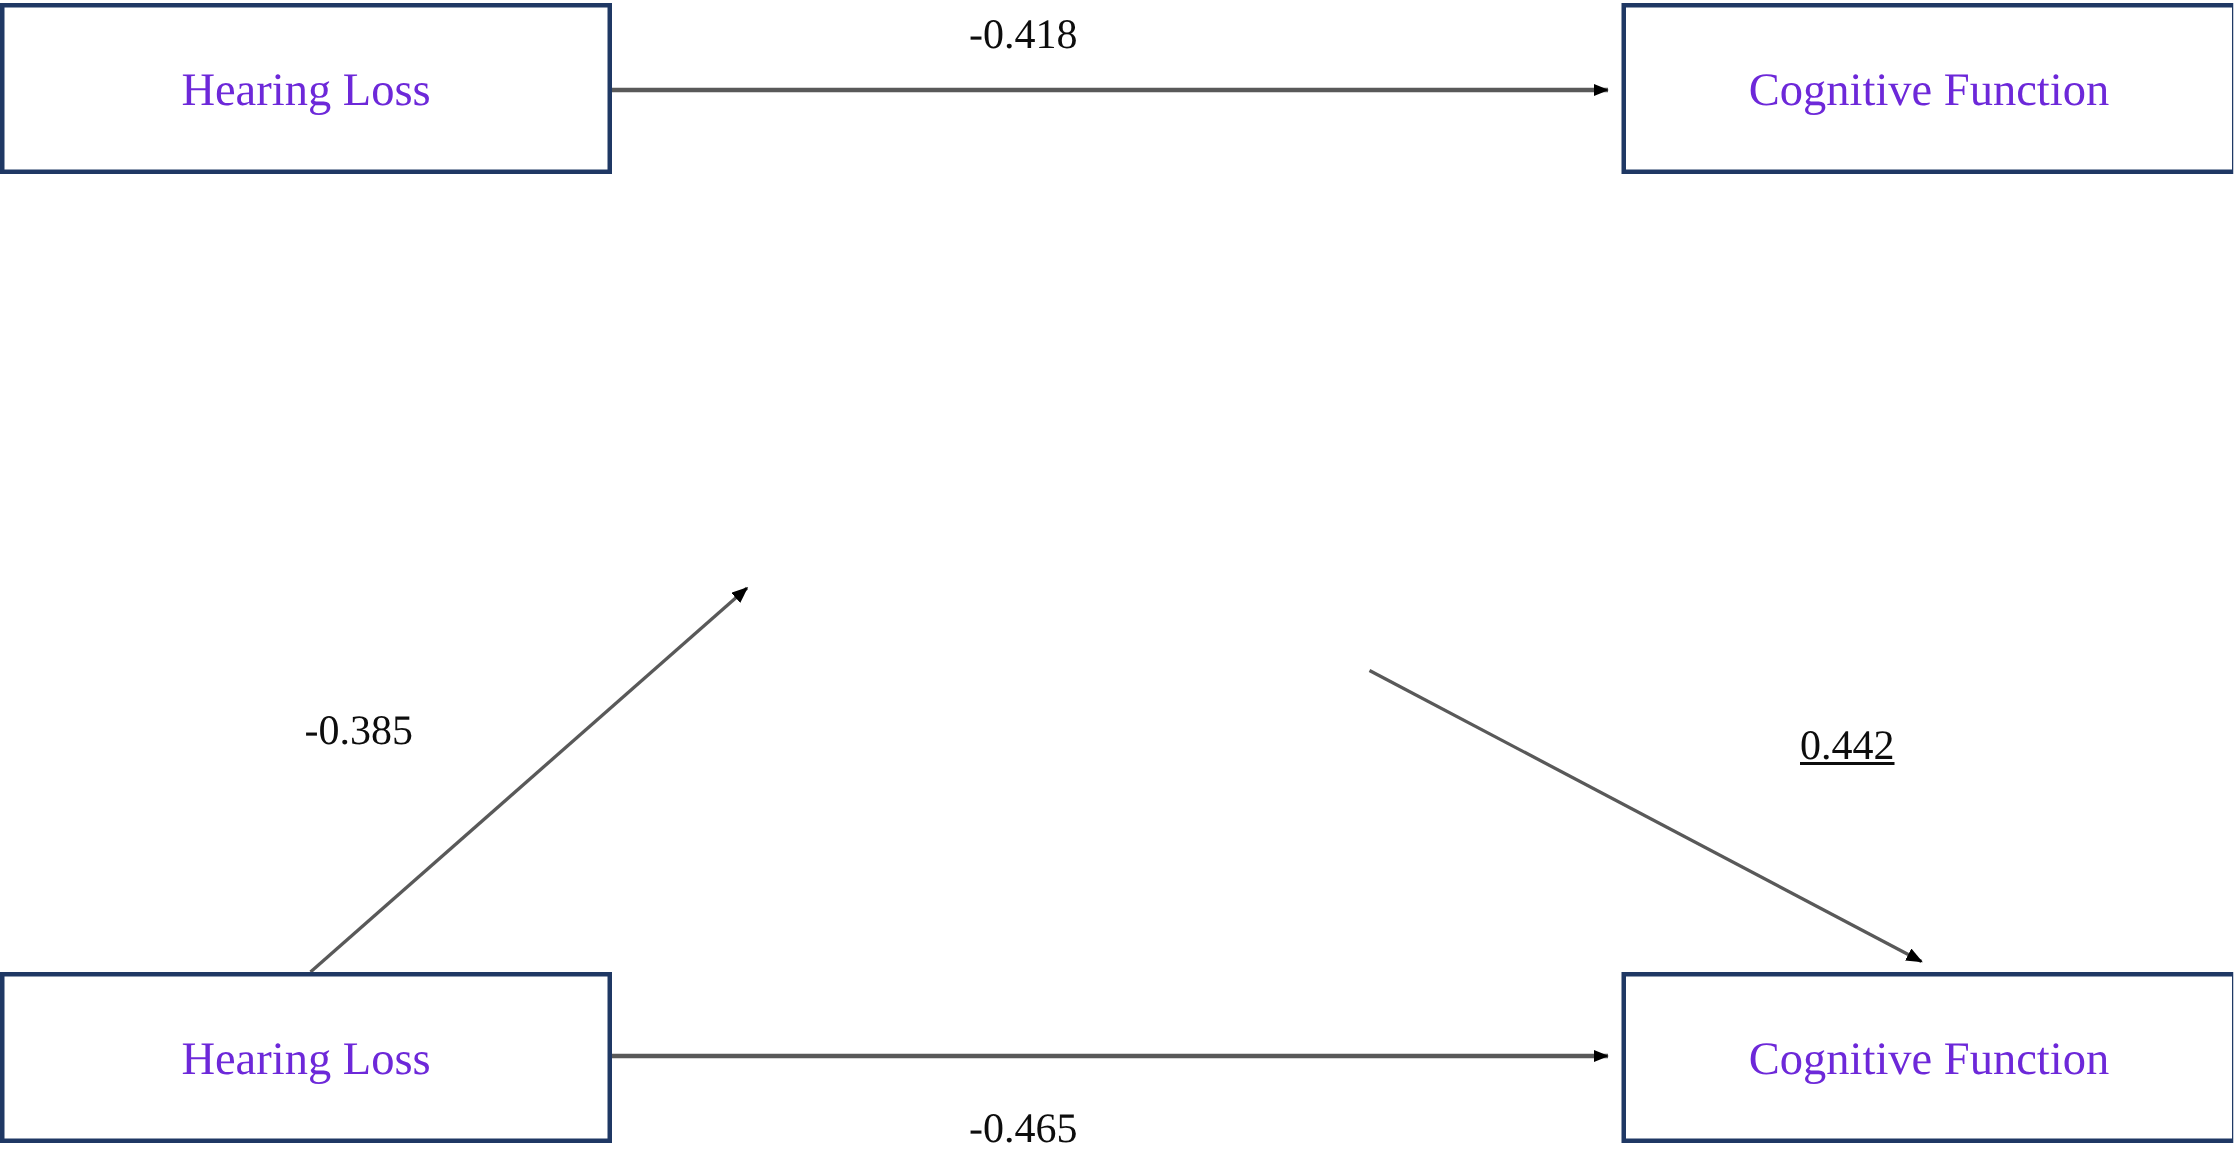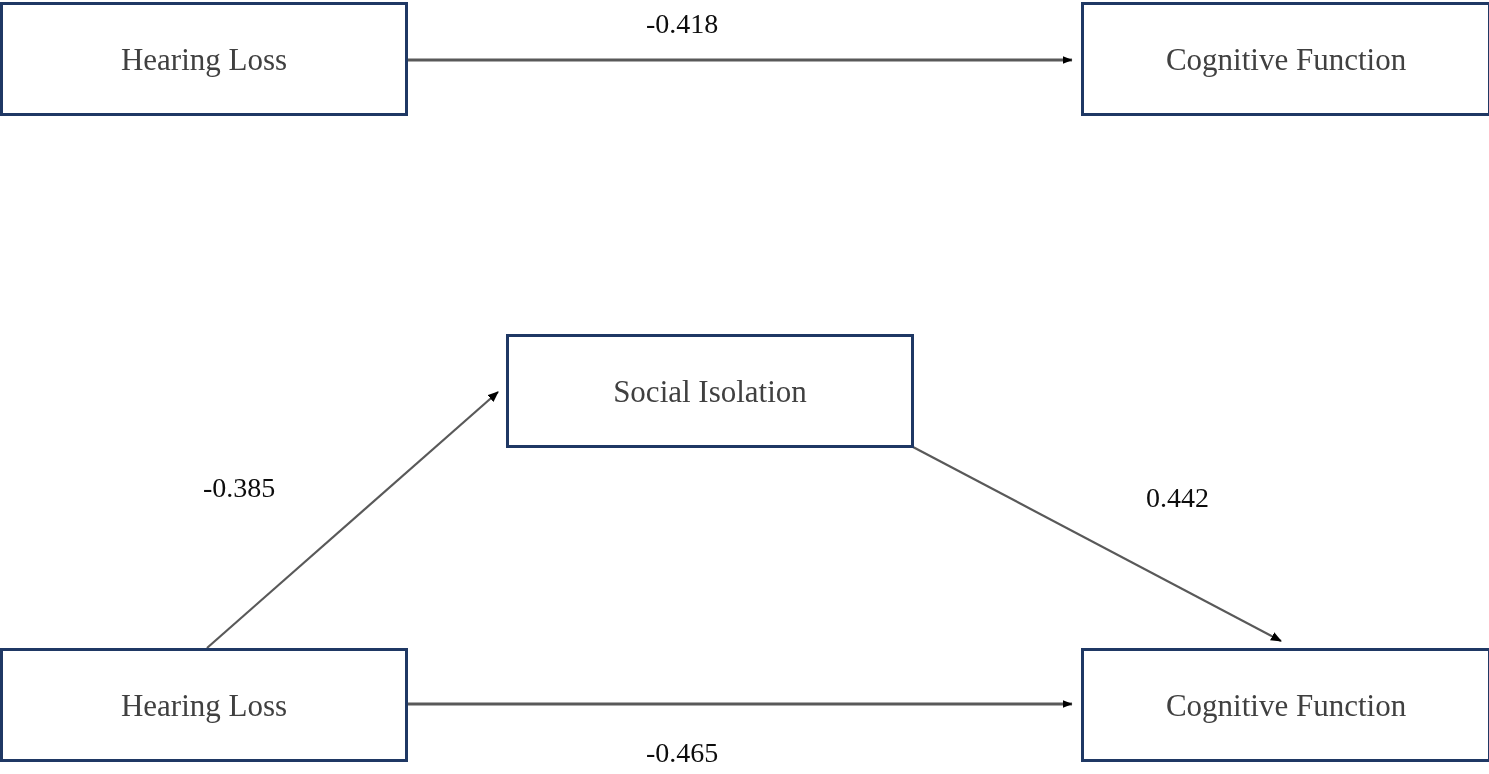--- a/index.html
+++ b/index.html
@@ -20,21 +20,21 @@
     box-sizing: border-box;
     border: 3px solid #1f3864;
     background: #ffffff;
     display: flex;
     align-items: center;
     justify-content: center;
   }
   .node-label {
     font-family: "Liberation Serif", "DejaVu Serif", serif;
     font-size: 31px;
-    color: #404040;
+    color: #6d28d9;
     line-height: 1;
     white-space: nowrap;
   }
   .path-label {
     position: absolute;
     font-family: "Liberation Serif", "DejaVu Serif", serif;
     font-size: 28px;
     color: #0d0d0d;
     line-height: 1;
     white-space: nowrap;
@@ -50,21 +50,21 @@
   
   #box-hl-top      { left: 0px;    top: 2px;   width: 408px; height: 114px; }
   #box-cf-top      { left: 1081px; top: 2px;   width: 410px; height: 114px; }
   #box-si          { left: 506px;  top: 334px; width: 408px; height: 114px; }
   #box-hl-bottom   { left: 0px;    top: 648px; width: 408px; height: 114px; }
   #box-cf-bottom   { left: 1081px; top: 648px; width: 410px; height: 114px; }
 
   
   #lbl-total       { left: 646px;  top: 10px; }
   #lbl-a           { left: 203px;  top: 474px; }
-  #lbl-b           { left: 1146px; top: 484px; }
+  #lbl-b           { left: 1200px; top: 484px; text-decoration: underline; }
   #lbl-direct      { left: 646px;  top: 739px; }
 </style>
 </head>
 <body>
 
 <div id="canvas">
 
   <svg class="edges" viewBox="0 0 1489 774" preserveAspectRatio="none" aria-hidden="true">
     <defs>
       <marker id="arrow-r" markerWidth="10" markerHeight="10" refX="9.5" refY="4" orient="auto" markerUnits="userSpaceOnUse">
@@ -87,23 +87,20 @@
   <div class="node-box" id="box-hl-top">
     <span class="node-label">Hearing Loss</span>
   </div>
 
   <div class="node-box" id="box-cf-top">
     <span class="node-label">Cognitive Function</span>
   </div>
 
   <div class="path-label" id="lbl-total">-0.418</div>
 
-  <div class="node-box" id="box-si">
-    <span class="node-label">Social Isolation</span>
-  </div>
 
   <div class="node-box" id="box-hl-bottom">
     <span class="node-label">Hearing Loss</span>
   </div>
 
   <div class="node-box" id="box-cf-bottom">
     <span class="node-label">Cognitive Function</span>
   </div>
 
   <div class="path-label" id="lbl-a">-0.385</div>

